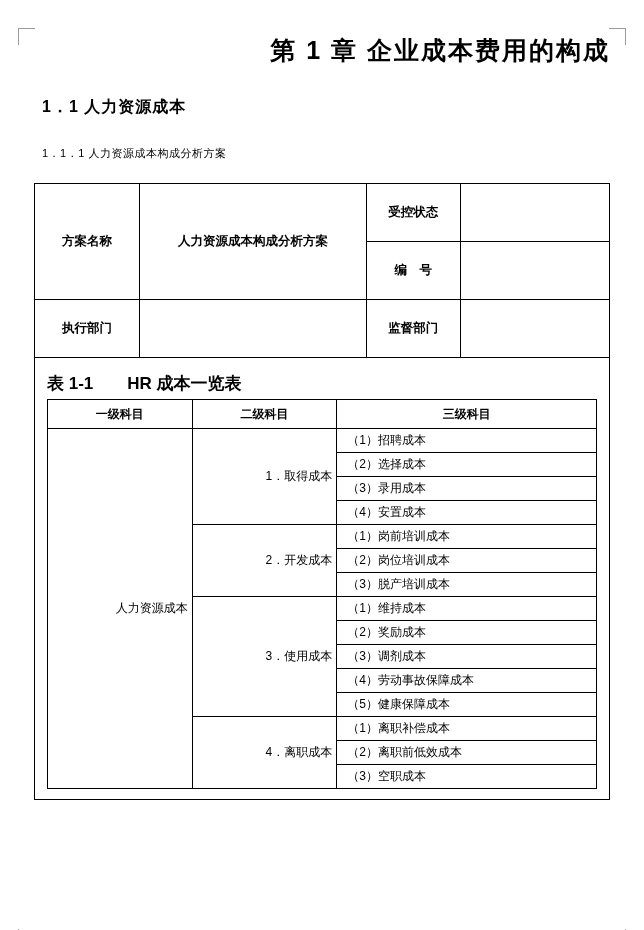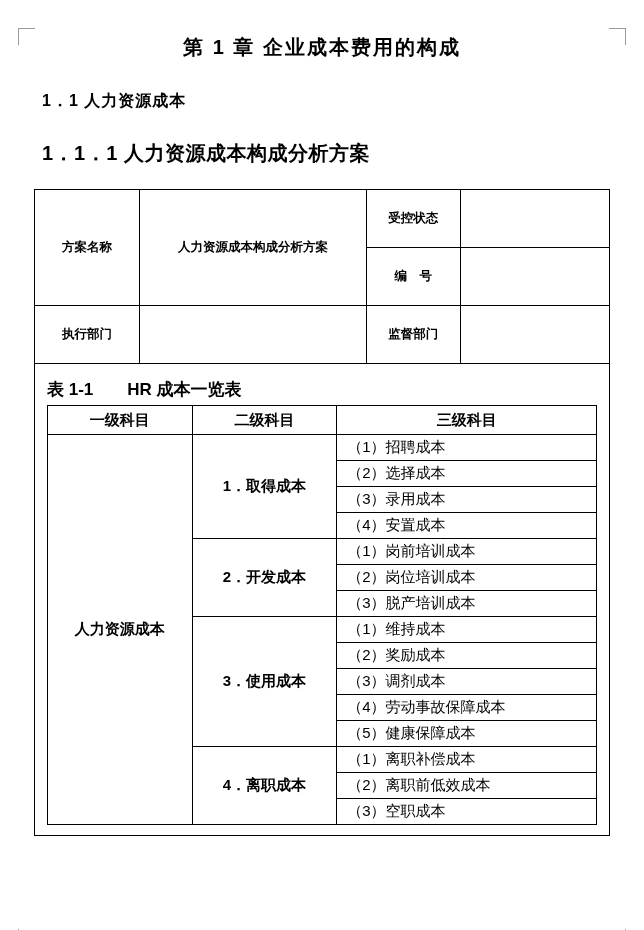--- a/index.html
+++ b/index.html
@@ -29,38 +29,38 @@
     border-color: #9a9a9a;
     border-style: solid;
     border-width: 0;
   }
   .crop.tl { top: 6px; left: 18px; border-top-width: 1px; border-left-width: 1px; }
   .crop.tr { top: 6px; right: 18px; border-top-width: 1px; border-right-width: 1px; }
   .crop.bl { bottom: 6px; left: 18px; border-bottom-width: 1px; border-left-width: 1px; }
   .crop.br { bottom: 6px; right: 18px; border-bottom-width: 1px; border-right-width: 1px; }
 
   .chapter-title {
-    text-align: center;
-    font-size: 20px;
+    text-align: right;
+    font-size: 25px;
     font-weight: bold;
     letter-spacing: 2px;
     margin: 22px 0 0 0;
     padding-top: 12px;
     font-family: "Liberation Sans", "DejaVu Sans", sans-serif;
   }
   .h2 {
     font-size: 16px;
     font-weight: bold;
     margin: 30px 0 4px 8px;
     letter-spacing: 1px;
     font-family: "Liberation Sans", "DejaVu Sans", sans-serif;
   }
   .h3 {
-    font-size: 20px;
-    font-weight: bold;
+    font-size: 11px;
+    font-weight: normal;
     margin: 28px 0 0 8px;
     letter-spacing: 0.5px;
     font-family: "Liberation Sans", "DejaVu Sans", sans-serif;
   }
 
   table {
     border-collapse: collapse;
     width: 100%;
     table-layout: fixed;
   }
@@ -107,32 +107,32 @@
     font-size: 17px;
     font-weight: bold;
     margin: 6px 0 4px 0;
     font-family: "Liberation Sans", "DejaVu Sans", sans-serif;
   }
   .cost-table {
     border: 1px solid #000;
   }
   .cost-table th, .cost-table td {
     border: 1px solid #000;
-    font-size: 15px;
+    font-size: 12px;
     padding: 3px 4px;
     font-family: "Liberation Sans", "DejaVu Sans", sans-serif;
   }
   .cost-table th {
     text-align: center;
     font-weight: bold;
     height: 22px;
   }
   .cost-table td.c {
-    text-align: center;
-    font-weight: bold;
+    text-align: right;
+    font-weight: normal;
   }
   .cost-table td.l {
     text-align: left;
     padding-left: 10px;
     font-weight: normal;
   }
   .cost-table tr { height: 22px; }
 </style>
 </head>
 <body>

